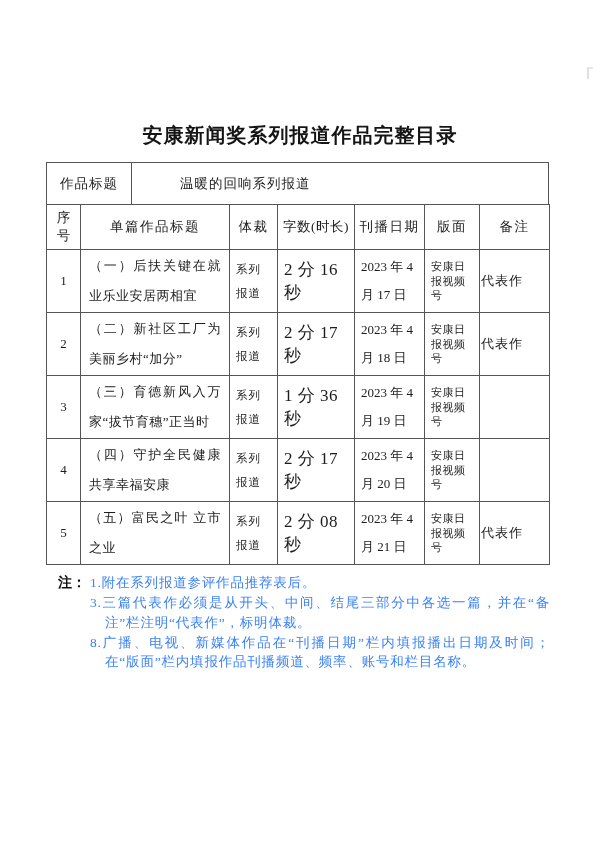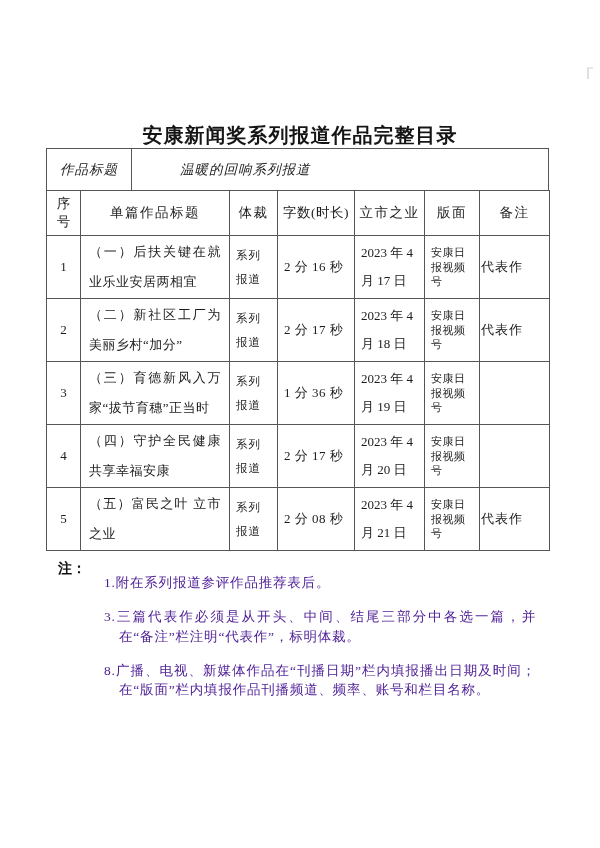--- a/index.html
+++ b/index.html
@@ -27,58 +27,58 @@
     border-collapse:collapse;table-layout:fixed;
     width:503px;
   }
   .doc-table td,.doc-table th{
     border:1px solid #555555;
     vertical-align:middle;
     font-weight:normal;
     overflow:hidden;
   }
   
-  .meta-table{margin-top:0;font-style:italic;}
+  .meta-table{margin-top:14px;}
   .meta-table td{height:39px;font-size:13.5px;}
   .meta-label{width:82px;text-align:center;letter-spacing:1px;}
   .meta-value{text-align:left;padding-left:48px;letter-spacing:1px;}
   
   .main-table{margin-top:-1px;}
   .main-table th{
     height:42px;text-align:center;font-size:13.5px;letter-spacing:1.5px;
   }
   .main-table th.h-length{letter-spacing:0.5px;white-space:nowrap;}
   .main-table th.h-seq{letter-spacing:0;line-height:1.35;padding:0 4px;margin-top:44px;}
   .main-table td{height:60px;}
   .cell-seq{text-align:center;font-size:13px;}
   .cell-title{
     text-align:justify;text-align-last:auto;
     padding:0 8px;font-size:13px;line-height:2.3;letter-spacing:0.5px;
   }
   .cell-genre{font-size:11.5px;padding:0 4px 0 6px;line-height:2.1;letter-spacing:1px;}
-  .cell-length{font-size:13px;padding-left:6px;letter-spacing:0.5px;}
+  .cell-length{font-size:17px;padding-left:6px;letter-spacing:0.5px;}
   .cell-date{font-size:13px;padding:0 3px 0 6px;line-height:2.15;}
   .cell-outlet{font-size:11px;padding:0 3px 0 6px;line-height:1.35;letter-spacing:0.5px;}
   .cell-remark{text-align:left;font-size:13px;letter-spacing:1px;}
   
   .notes{
     display:flex;align-items:flex-start;
     margin:8px 0 0 58px;width:492px;
   }
   .notes-label{
     flex:none;font-weight:bold;font-size:14px;line-height:1.42;
     margin-right:4px;color:#111;
   }
   .notes-items{flex:1;}
   .notes-items p{
-    margin:14px;font-size:13.5px;line-height:1.47;
+    margin:0;font-size:13.5px;line-height:1.47;
     letter-spacing:0.8px;
     text-align:justify;
     padding-left:15px;text-indent:-15px;
-    color:#4c1d95;
+    color:#3b82f6;
   }
 </style>
 </head>
 <body>
 
 <div class="sheet">
 
   <div class="scan-artifact"></div>
 
   <h1 class="page-title">安康新闻奖系列报道作品完整目录</h1>
@@ -101,21 +101,21 @@
         <col style="width:70px">
         <col style="width:55px">
       <col style="width:70px">
     </colgroup>
     <tbody>
         <tr>
       <th class="h-seq">序号</th>
       <th>单篇作品标题</th>
       <th>体裁</th>
       <th class="h-length">字数(时长)</th>
-      <th>立市之业</th>
+      <th>刊播日期</th>
       <th>版面</th>
       <th>备注</th>
     </tr>
 
     <tr>
       <td class="cell-seq">1</td>
       <td class="cell-title">（一）后扶关键在就业乐业安居两相宜</td>
       <td class="cell-genre">系列报道</td>
       <td class="cell-length">2 分 16 秒</td>
       <td class="cell-date">2023 年 4 月 17 日</td>

